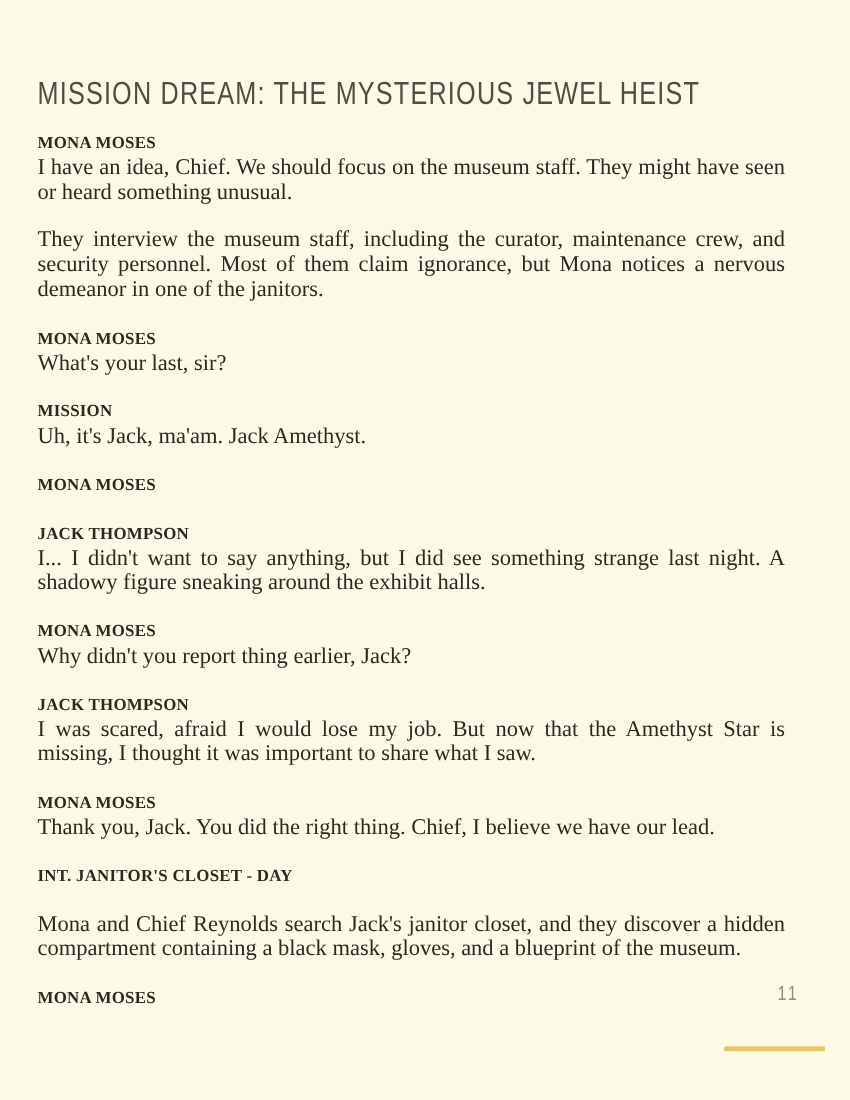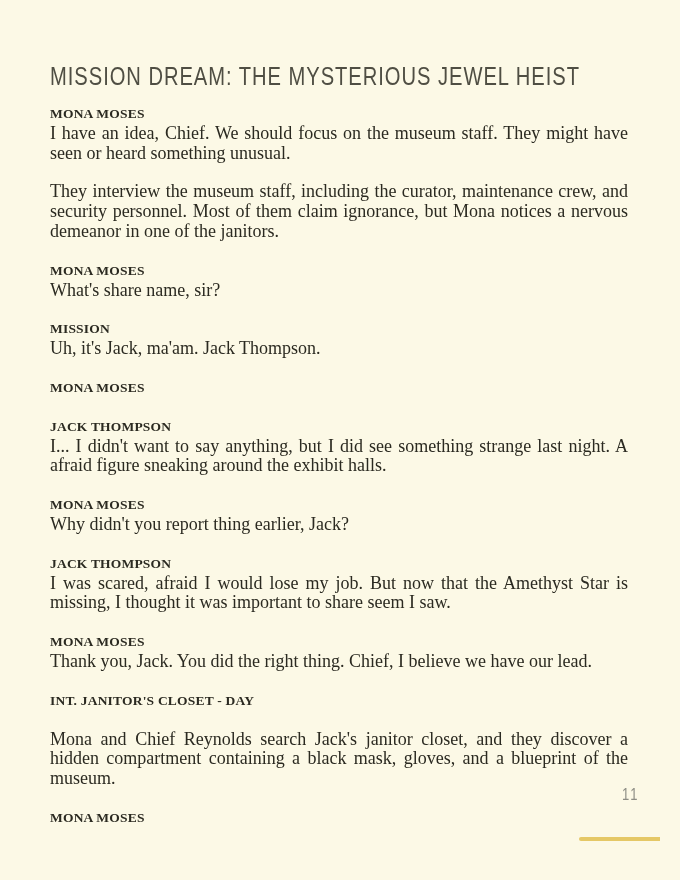--- a/index.html
+++ b/index.html
@@ -12,21 +12,21 @@
   *{margin:0;padding:0;box-sizing:border-box;}
   html,body{width:680px;height:880px;}
   body{
     background:var(--bg);
     font-family:"Liberation Serif", serif;
     color:var(--ink);
   }
   .page{
     position:relative;
     width:660px;height:880px;
-    padding:64px 32px 0 50px;
+    padding:64px 32px 0 30px;
     overflow:hidden;
   }
   .script-title{
     font-family:"Liberation Sans", sans-serif;
     font-weight:400;
     font-size:21px;
     letter-spacing:1px;
     color:var(--title-ink);
     transform:scale(0.96,1.22);
     transform-origin:left center;
@@ -74,45 +74,45 @@
     <div class="cue">MONA MOSES</div>
     <p class="txt">I have an idea, Chief. We should focus on the museum staff. They might have seen or heard something unusual.</p>
   </section>
 
   <section class="block">
     <p class="txt">They interview the museum staff, including the curator, maintenance crew, and security personnel. Most of them claim ignorance, but Mona notices a nervous demeanor in one of the janitors.</p>
   </section>
 
   <section class="block">
     <div class="cue">MONA MOSES</div>
-    <p class="txt">What's share name, sir?</p>
+    <p class="txt">What's your last, sir?</p>
   </section>
 
   <section class="block">
     <div class="cue">MISSION</div>
-    <p class="txt">Uh, it's Jack, ma'am. Jack Thompson.</p>
+    <p class="txt">Uh, it's Jack, ma'am. Jack Amethyst.</p>
   </section>
 
   <section class="block">
     <div class="cue">MONA MOSES</div>
   </section>
 
   <section class="block">
     <div class="cue">JACK THOMPSON</div>
-    <p class="txt">I... I didn't want to say anything, but I did see something strange last night. A afraid figure sneaking around the exhibit halls.</p>
+    <p class="txt">I... I didn't want to say anything, but I did see something strange last night. A shadowy figure sneaking around the exhibit halls.</p>
   </section>
 
   <section class="block">
     <div class="cue">MONA MOSES</div>
     <p class="txt">Why didn't you report thing earlier, Jack?</p>
   </section>
 
   <section class="block">
     <div class="cue">JACK THOMPSON</div>
-    <p class="txt">I was scared, afraid I would lose my job. But now that the Amethyst Star is missing, I thought it was important to share seem I saw.</p>
+    <p class="txt">I was scared, afraid I would lose my job. But now that the Amethyst Star is missing, I thought it was important to share what I saw.</p>
   </section>
 
   <section class="block">
     <div class="cue">MONA MOSES</div>
     <p class="txt">Thank you, Jack. You did the right thing. Chief, I believe we have our lead.</p>
   </section>
 
   <section class="block">
     <div class="cue">INT. JANITOR'S CLOSET - DAY</div>
   </section>

